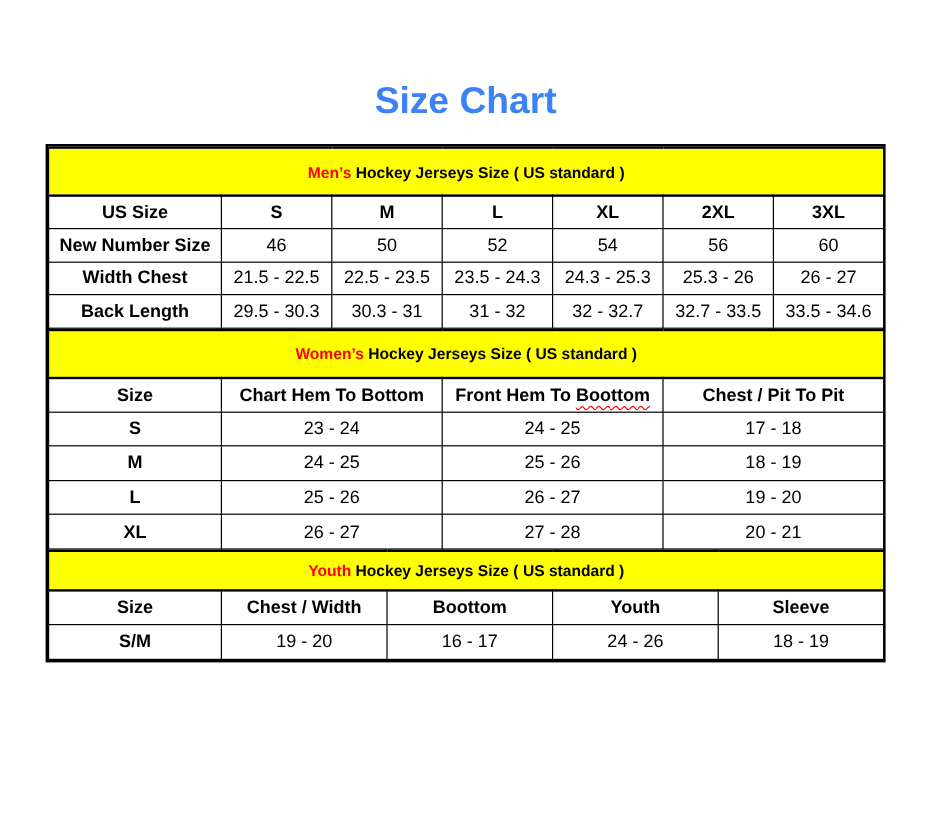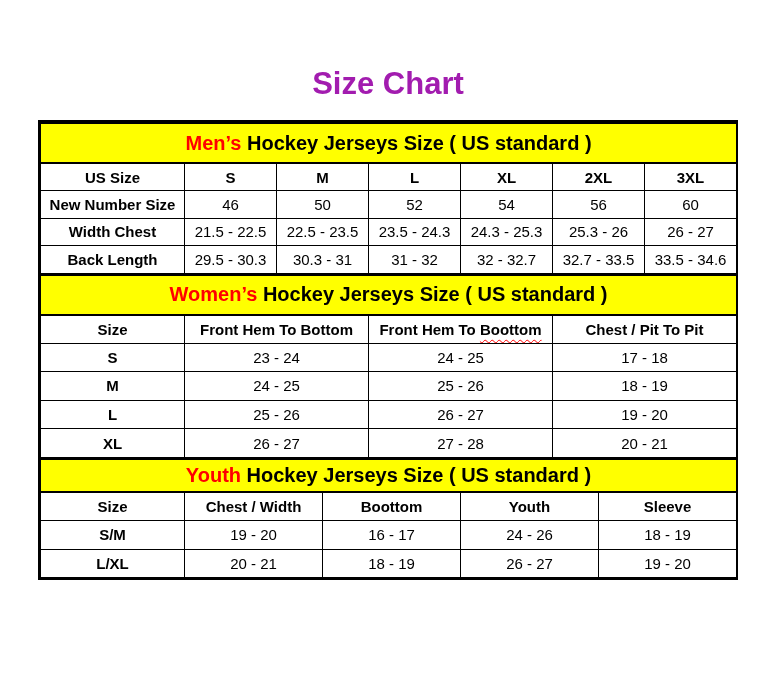--- a/index.html
+++ b/index.html
@@ -10,21 +10,21 @@
     overflow: hidden;
   }
   .page { position: relative; width: 776px; height: 692px; background: #fff; }
 
   .page-title {
     position: absolute;
     top: 66px; left: 0; width: 776px;
     text-align: center;
     font-size: 31px;
     font-weight: bold;
-    color: #a21caf;
+    color: #3b82f6;
     letter-spacing: 0px;
   }
 
   .chart-wrap {
     position: absolute;
     left: 38px; top: 120px;
     width: 700px;
     border: 2px solid #000;
     background: #fff;
   }
@@ -44,21 +44,21 @@
     white-space: nowrap;
     padding: 0 2px;
   }
   th { font-weight: bold; }
   td.row-label-plain { font-weight: bold; }
   td.row-label-bold  { font-weight: bold; }
 
   tr.banner-row td {
     background: #FFFF00;
     font-weight: bold;
-    font-size: 20px;
+    font-size: 13px;
     border-top: 2px solid #000;
     border-bottom: 2px solid #000;
   }
   .accent-red { color: #FF0000; }
 
   .mens-rows tr   { height: 27.5px; }
   .womens-rows tr { height: 28.6px; }
   .youth-rows tr  { height: 28.6px; }
   tr.banner-row-tall  { height: 40px; }
   tr.banner-row-short { height: 33px; }
@@ -138,21 +138,21 @@
           <col style="width:184px">
           <col style="width:184px">
           <col style="width:184px">
       </colgroup>
       <tbody class="womens-rows">
         <tr class="banner-row banner-row-tall">
           <td colspan="4"><span class="accent-red">Women’s</span><span> Hockey Jerseys Size ( US standard )</span></td>
         </tr>
         <tr>
           <th>Size</th>
-          <th>Front Hem To Bottom</th>
+          <th>Chart Hem To Bottom</th>
           <th><span>Front Hem To </span><span class="misspelled">Boottom</span></th>
           <th>Chest / Pit To Pit</th>
         </tr>
         <tr>
           <td class="row-label-bold">S</td>
           <td>23 - 24</td>
           <td>24 - 25</td>
           <td>17 - 18</td>
         </tr>
         <tr>
@@ -195,24 +195,17 @@
           <th>Youth</th>
           <th>Sleeve</th>
         </tr>
         <tr>
           <td class="row-label-bold">S/M</td>
           <td>19 - 20</td>
           <td>16 - 17</td>
           <td>24 - 26</td>
           <td>18 - 19</td>
         </tr>
-        <tr>
-          <td class="row-label-bold">L/XL</td>
-          <td>20 - 21</td>
-          <td>18 - 19</td>
-          <td>26 - 27</td>
-          <td>19 - 20</td>
-        </tr>
       </tbody>
     </table>
 
   </div>
 </div>
 
 </body></html>

